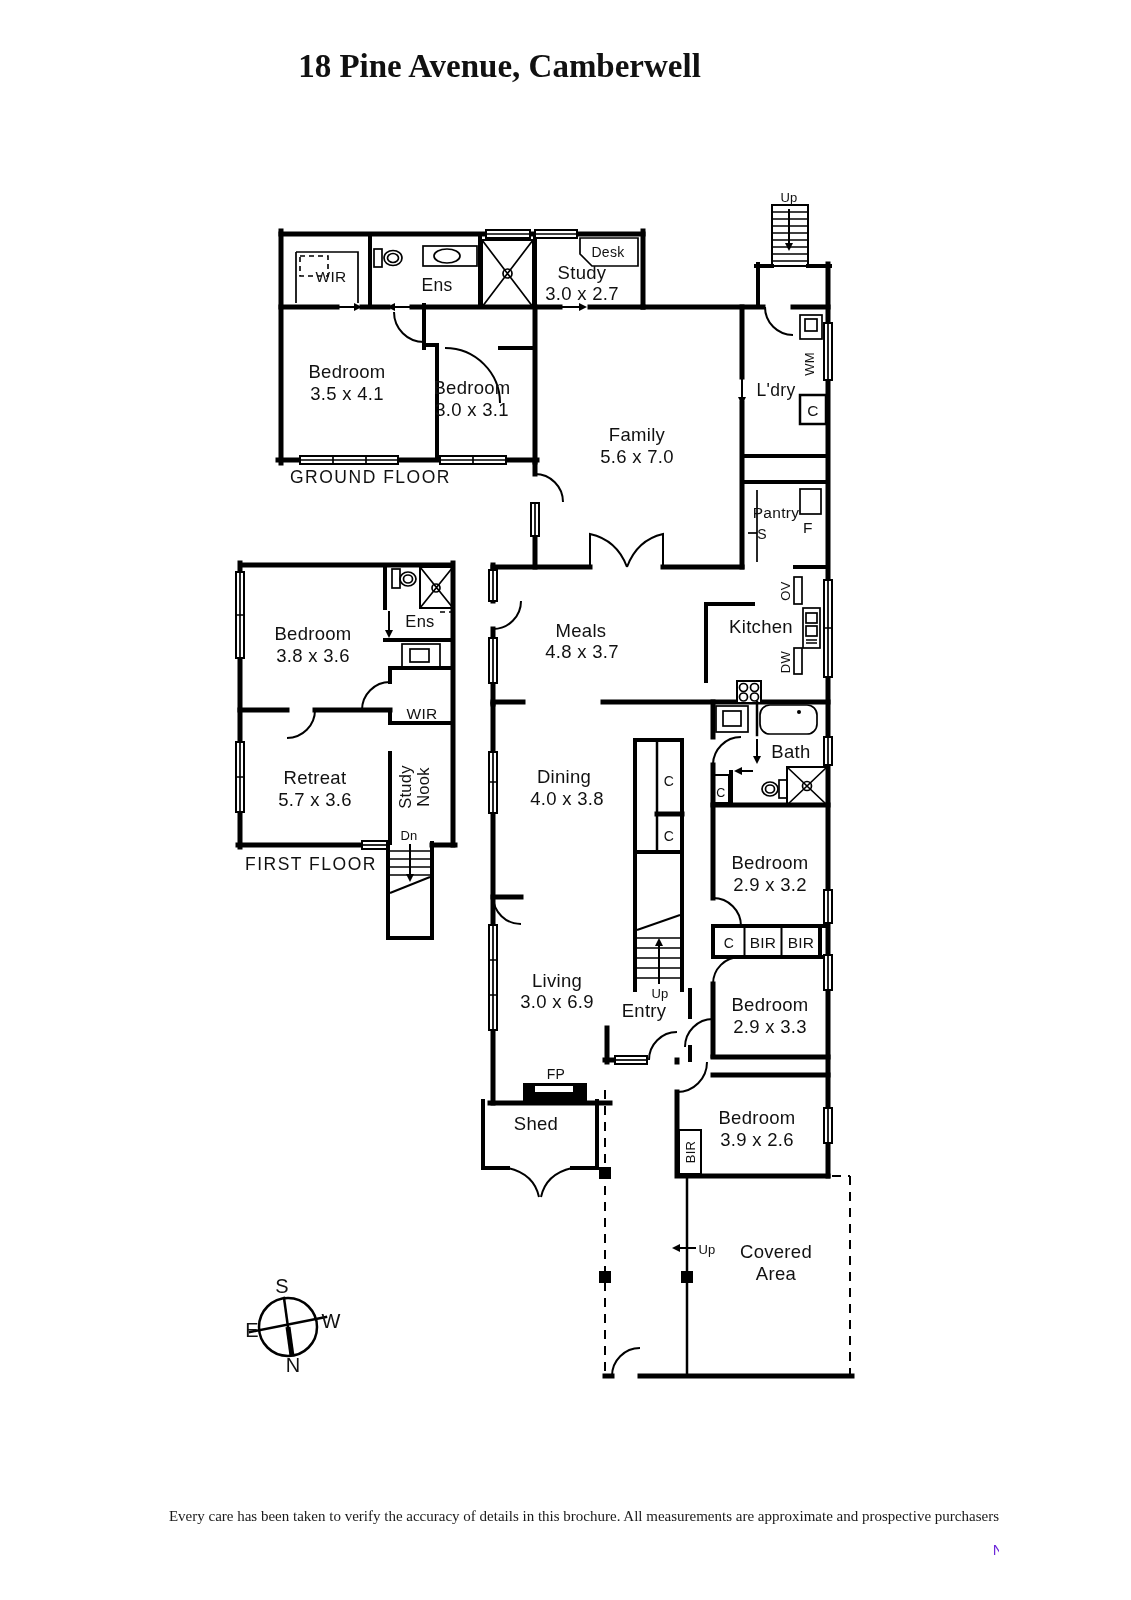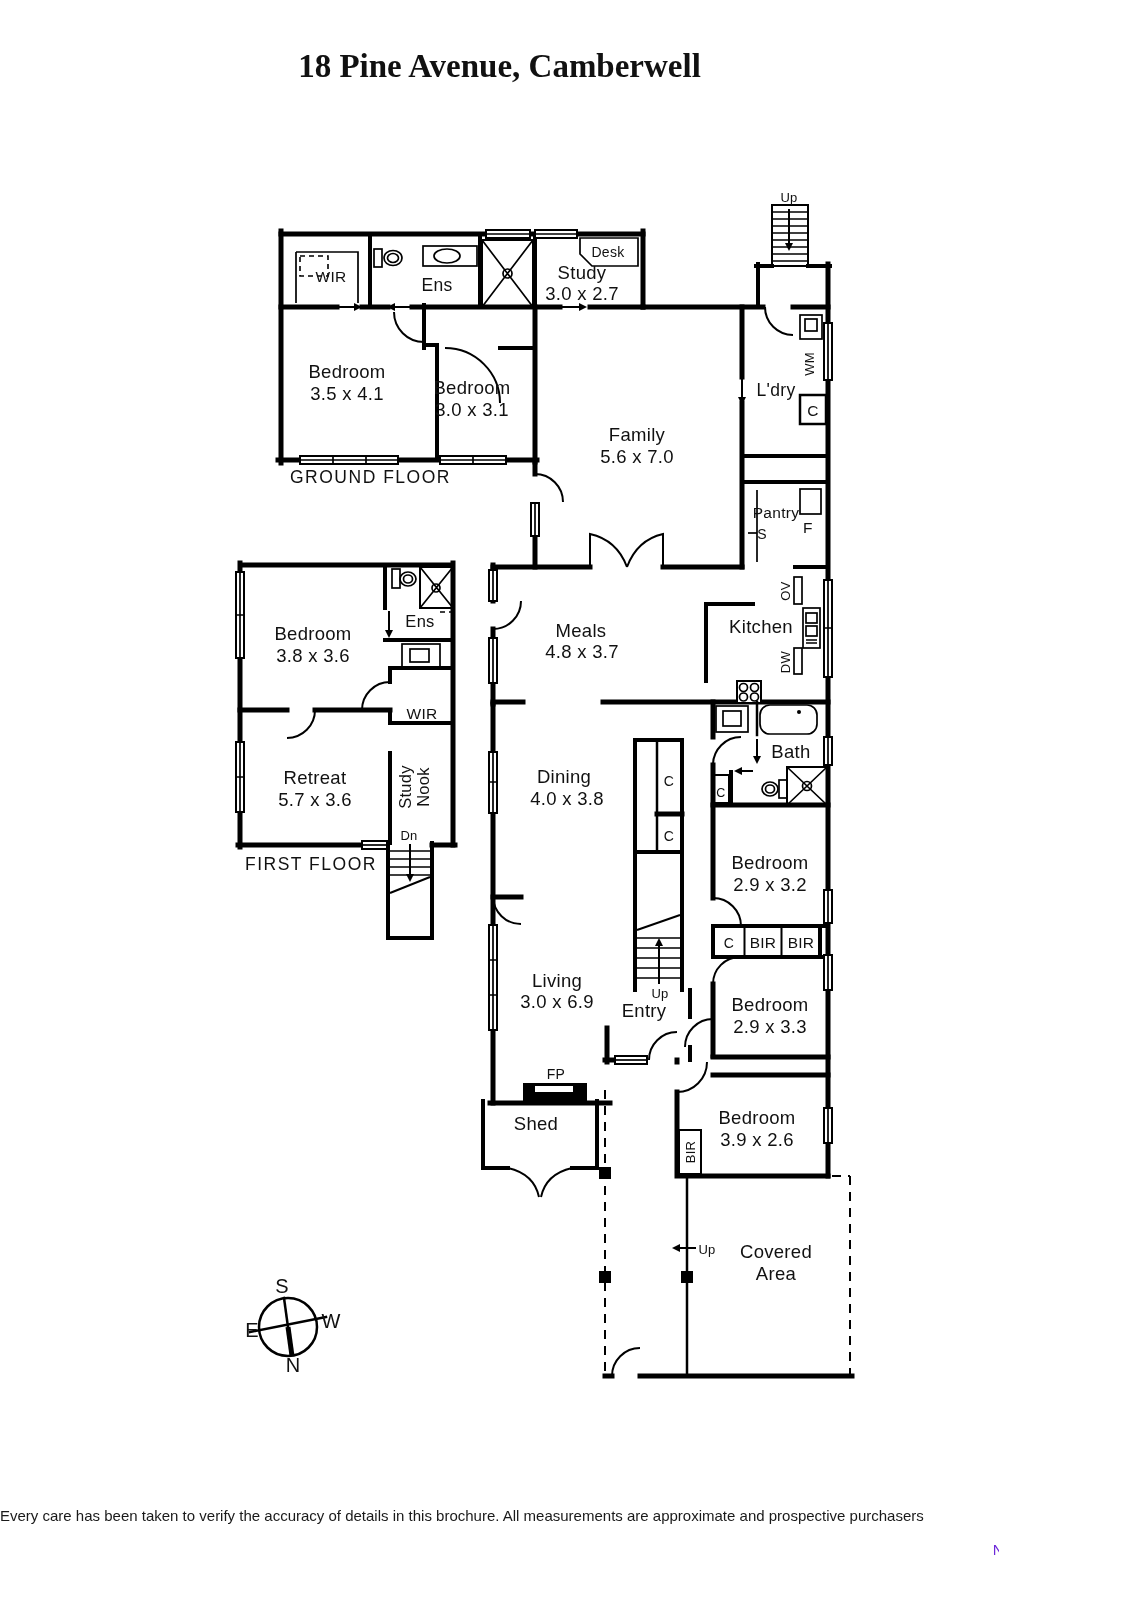--- a/index.html
+++ b/index.html
@@ -1,20 +1,20 @@
 <!DOCTYPE html>
 <html><head>
 <meta charset="utf-8">
 <style>
   html,body{margin:0;padding:0;background:#fff;}
   .page{position:relative;width:999px;height:1600px;background:#ffffff;overflow:hidden;
         font-family:"Liberation Sans", sans-serif;color:#111;}
   .title{position:absolute;top:48px;left:0;width:100%;text-align:center;
          font-family:"Liberation Serif", serif;font-weight:bold;font-size:33px;color:#111;}
-  .footer{position:absolute;left:0;width:100%;text-align:left;font-size:15px;color:#1a1a1a;line-height:16px;}
+  .footer{position:absolute;left:0;width:100%;text-align:right;font-size:15px;color:#1a1a1a;line-height:16px;font-family:Liberation Serif, serif;}
   .footer.l1{top:1508px;}
   .footer.l2{top:1524px;}
   .nts{position:absolute;top:1541px;left:0;width:1072px;text-align:right;font-size:15px;color:#6d28d9;}
   svg{position:absolute;top:0;left:0;}
   
   .w5{stroke:#000;stroke-width:5;fill:none;stroke-linecap:square}
   .w4{stroke:#000;stroke-width:4;fill:none;stroke-linecap:square}
   .w25{stroke:#000;stroke-width:2.5;fill:none;stroke-linecap:square}
   .w2{stroke:#000;stroke-width:2;fill:none;stroke-linecap:butt}
   .thin{stroke:#000;stroke-width:1.7;fill:none}

